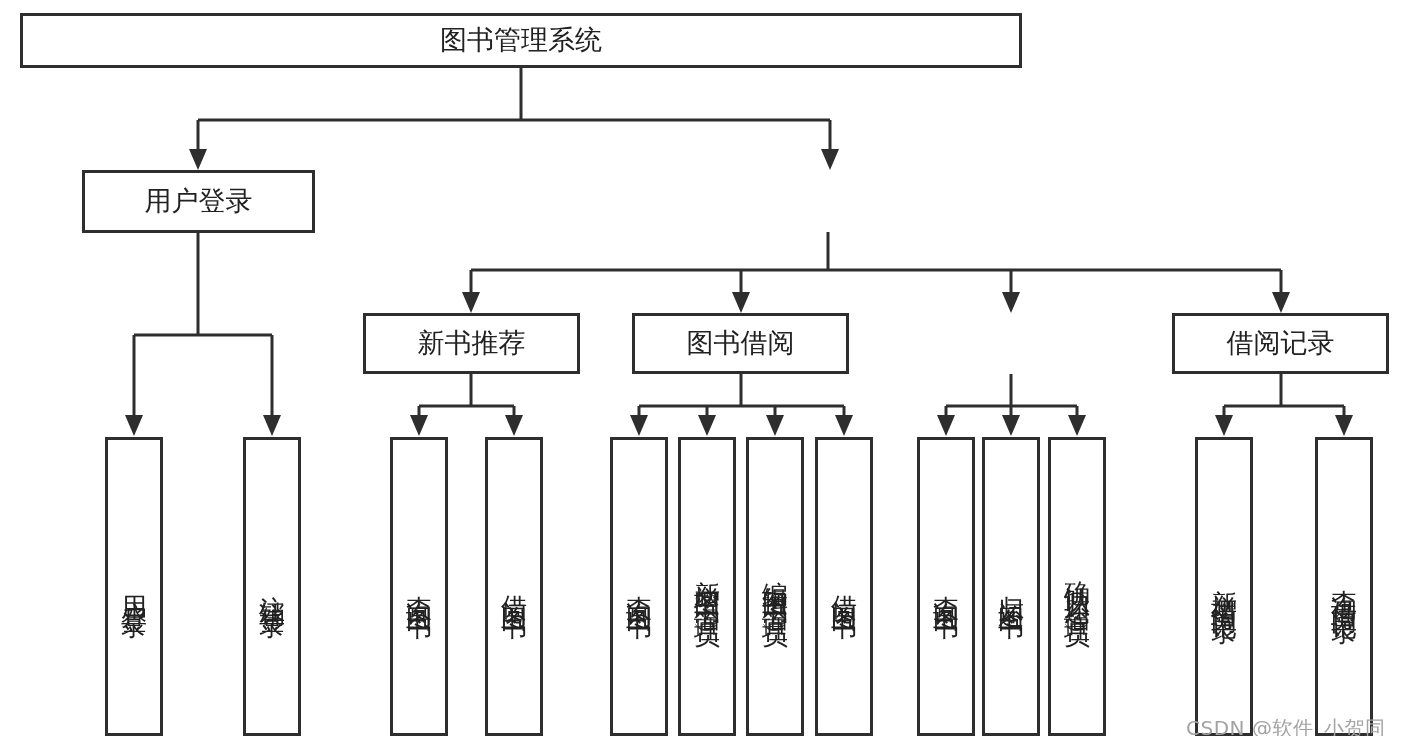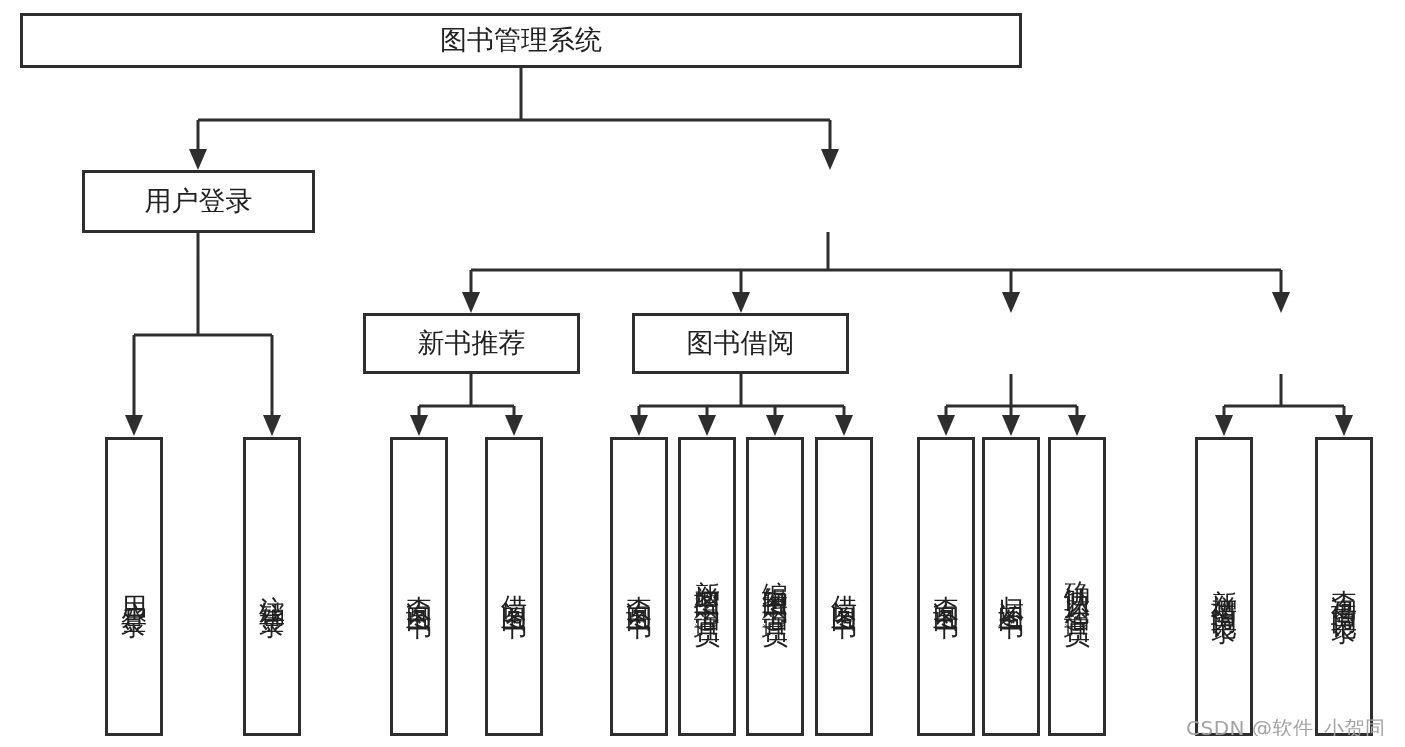--- a/index.html
+++ b/index.html
@@ -69,20 +69,21 @@
     <path class="line" d="M1281 374 V406 M1224 406 H1344 M1224 406 V418 M1344 406 V418"></path>
     <path class="head" d="M1215 415 H1233 L1224 436 Z M1335 415 H1353 L1344 436 Z"></path>
   </svg>
 
   <div class="node" style="left:20px;top:13px;width:1002px;height:55px">图书管理系统</div>
 
   <div class="node" style="left:82px;top:170px;width:233px;height:63px">用户登录</div>
 
   <div class="node" style="left:363px;top:313px;width:217px;height:61px">新书推荐</div>
   <div class="node" style="left:632px;top:313px;width:217px;height:61px">图书借阅</div>
+  <div class="node" style="left:1172px;top:313px;width:217px;height:61px">借阅记录</div>
 
   <div class="node v" style="left:105px;top:437px;width:58px;height:299px">用户登录</div>
   <div class="node v" style="left:243px;top:437px;width:58px;height:299px">注销登录</div>
 
   <div class="node v" style="left:390px;top:437px;width:58px;height:299px">查询图书</div>
   <div class="node v" style="left:485px;top:437px;width:58px;height:299px">借阅图书</div>
 
   <div class="node v" style="left:610px;top:437px;width:58px;height:299px">查询图书</div>
   <div class="node v" style="left:678px;top:437px;width:58px;height:299px">新增图书（管理员）</div>
   <div class="node v" style="left:746px;top:437px;width:58px;height:299px">编辑图书（管理员）</div>

